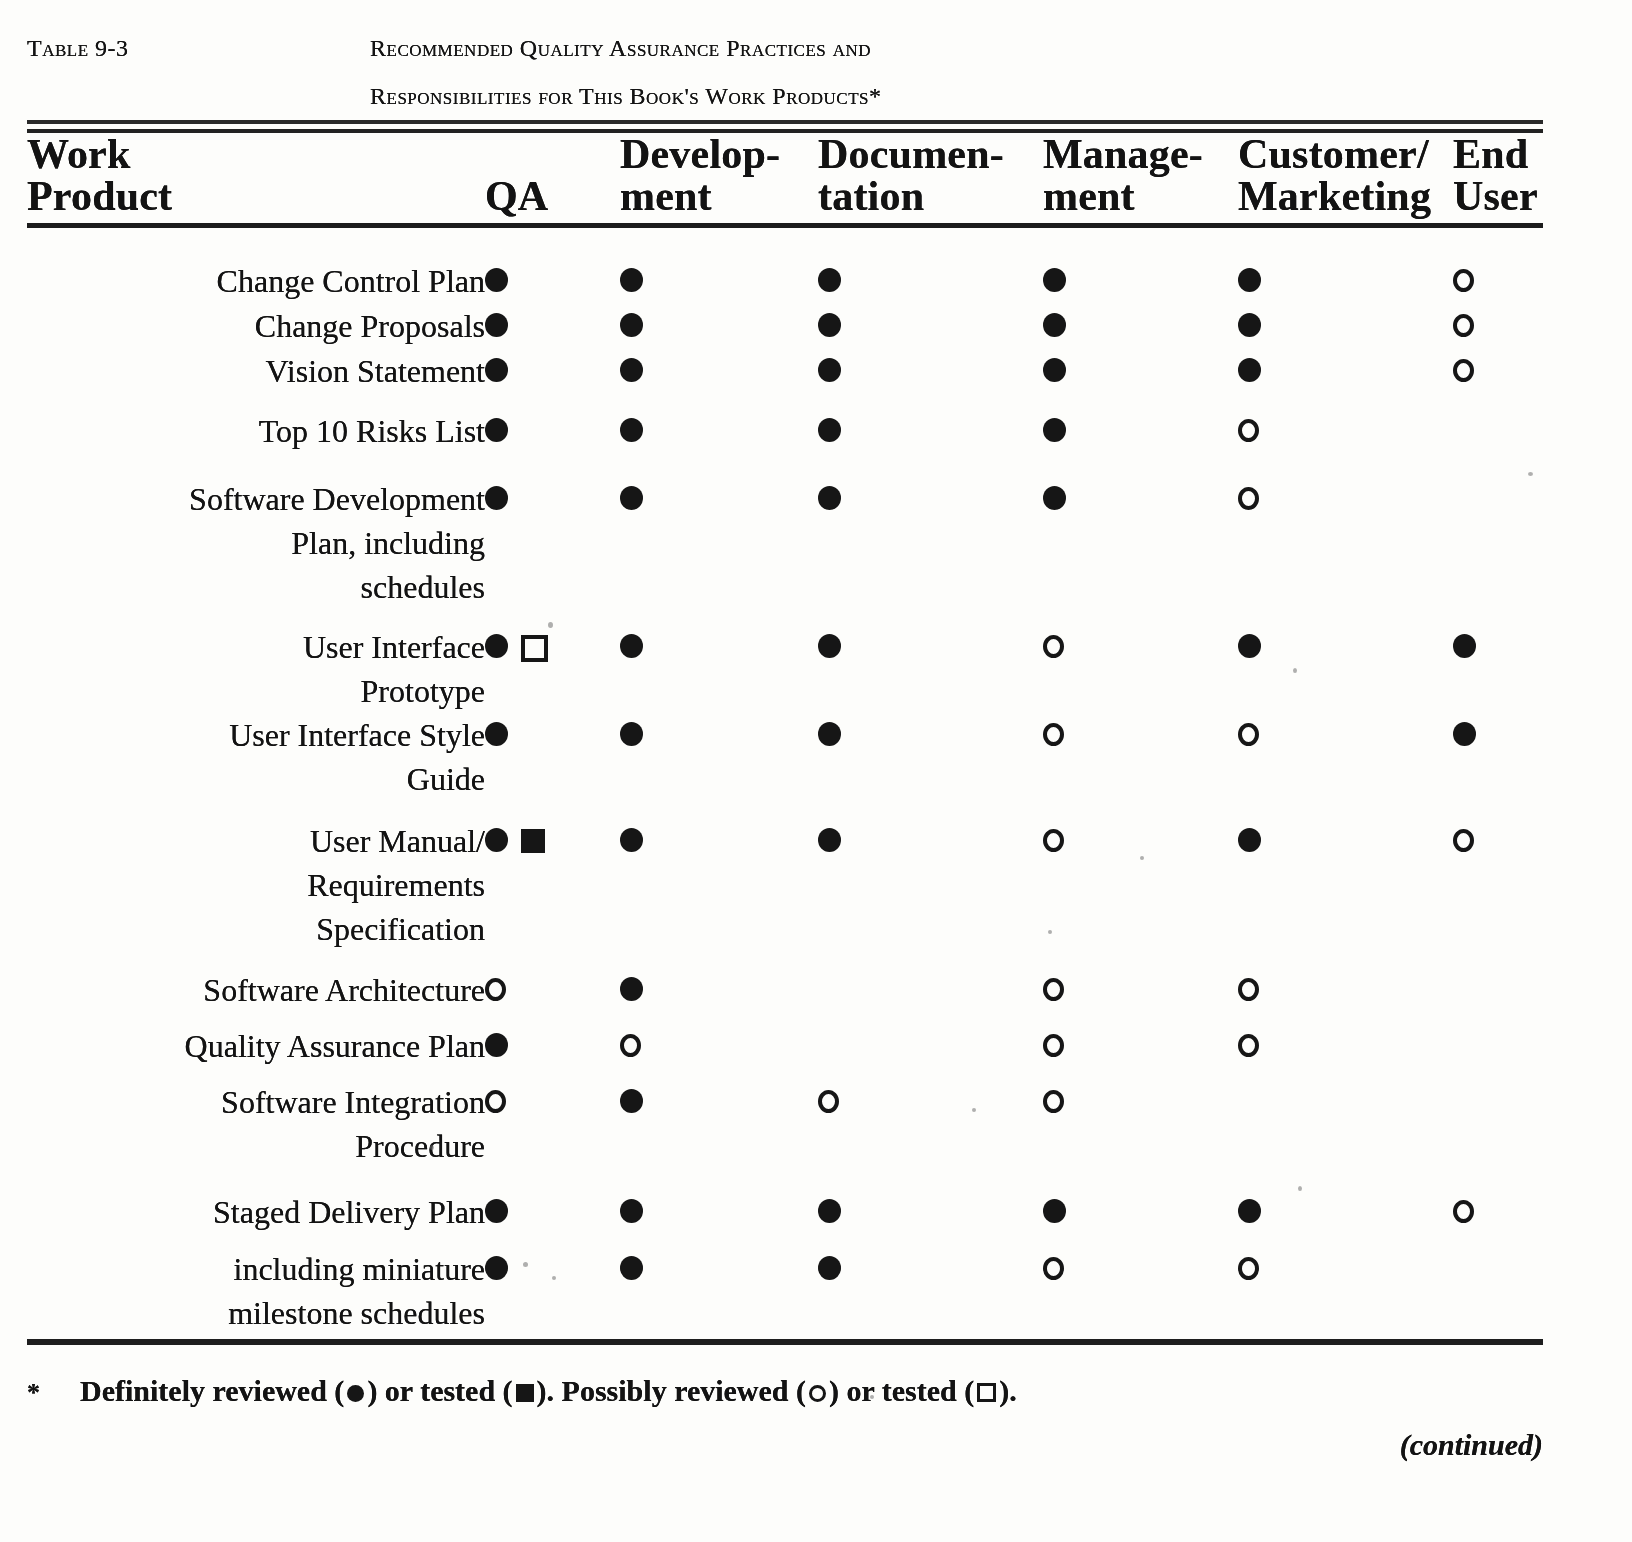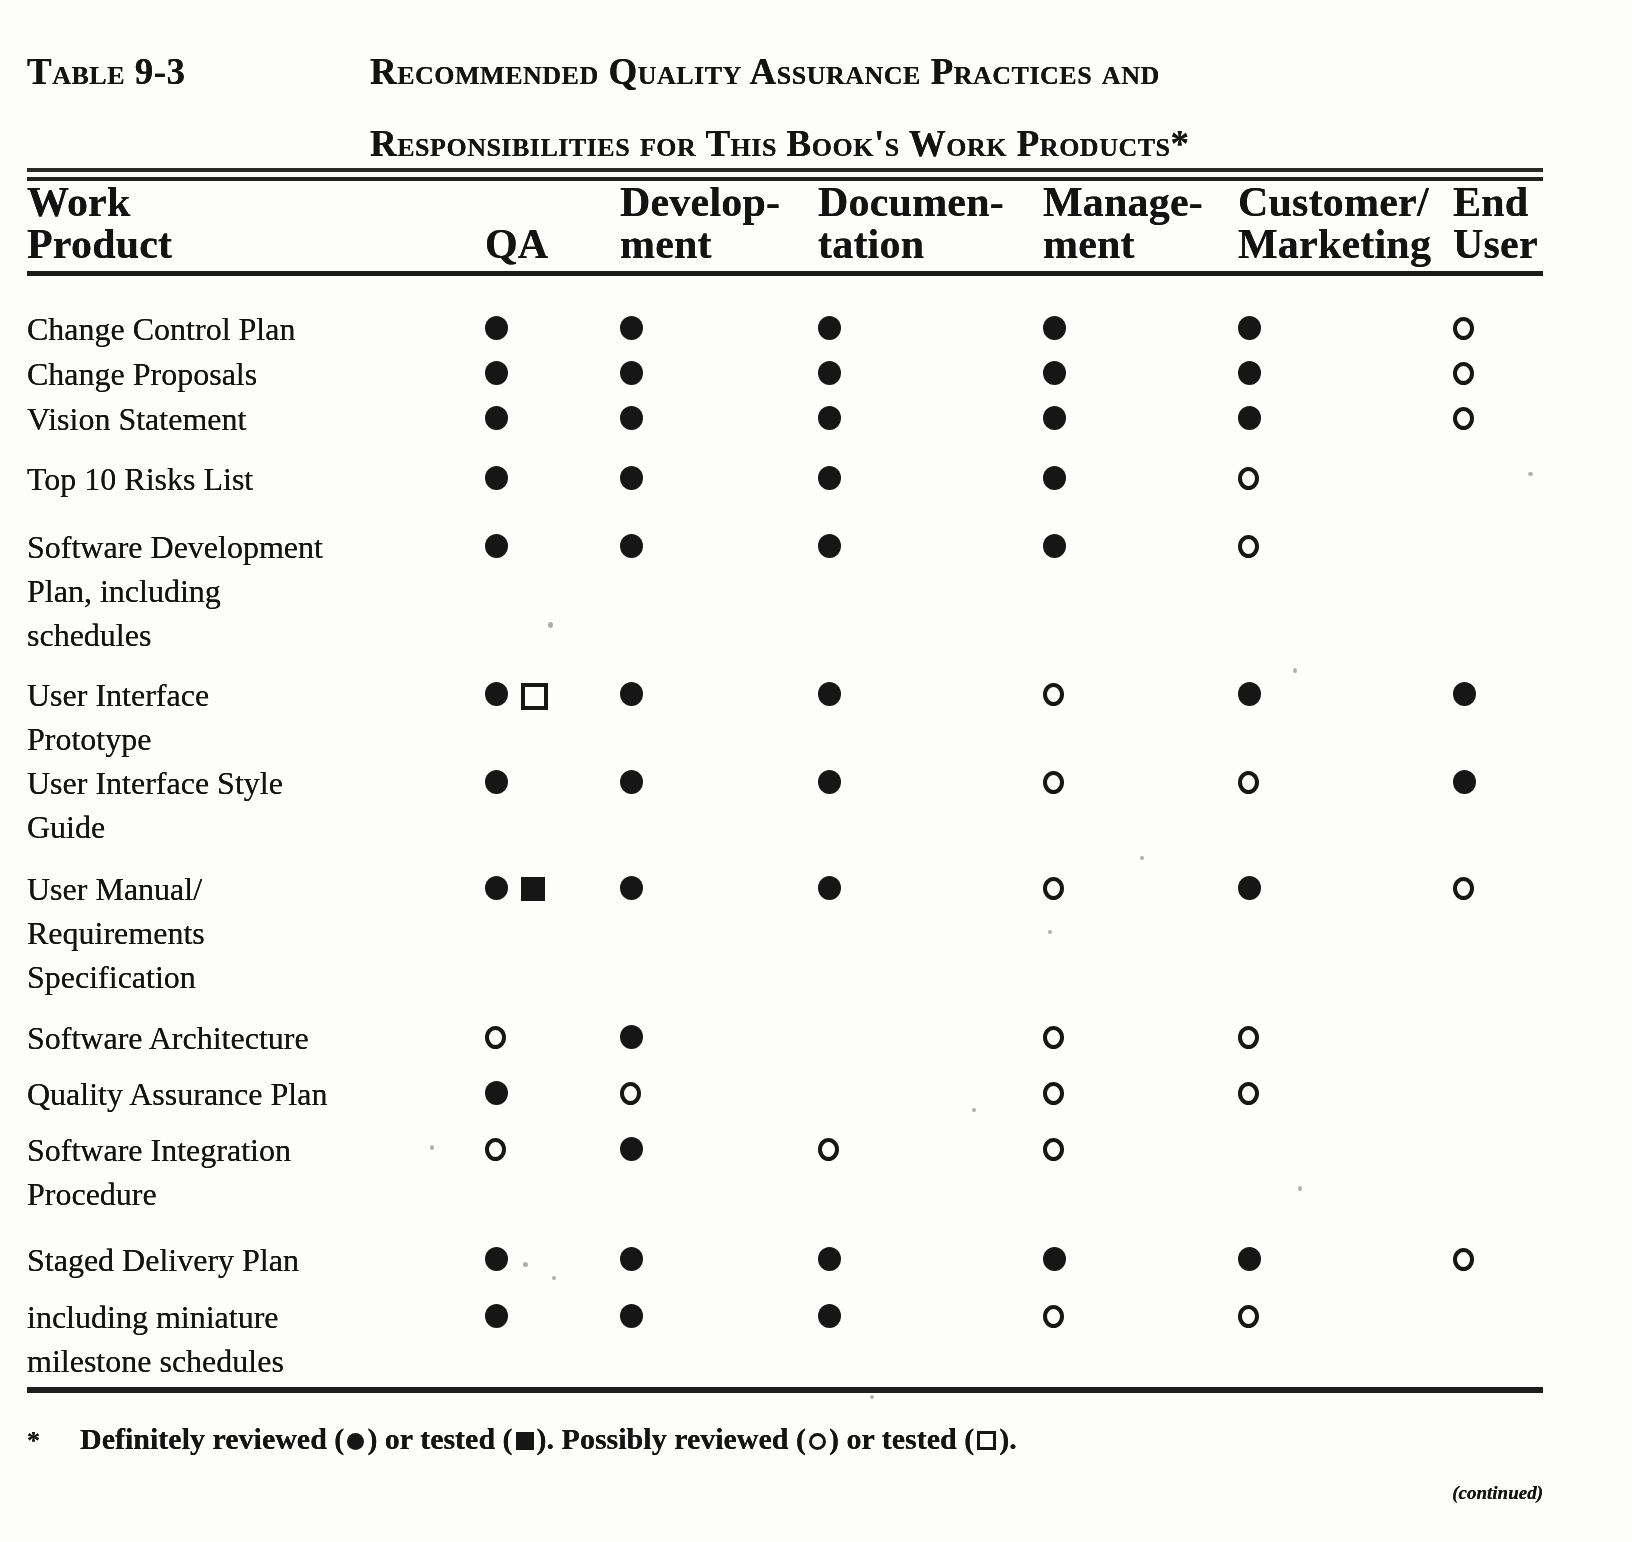--- a/index.html
+++ b/index.html
@@ -9,34 +9,33 @@
     font-family:"Liberation Serif","DejaVu Serif",serif;
     color:#131313;
     text-shadow:0 0 .5px #1a1a1a;
   }
   .content{padding:0 89px 0 27px;}
   
   .caption{display:flex;padding-top:24px;}
   .caption .tlabel{width:343px;flex:0 0 343px;}
   .caption-text{flex:1;}
   .smallcaps{
-    font-variant:small-caps;font-weight:700;font-size:37px;line-height:48px;
+    font-variant:small-caps;font-weight:400;font-size:24px;line-height:48px;
     letter-spacing:.5px;
-    margin-top:24px;
   }
   
   .double-rule{height:13px;box-sizing:border-box;border-top:4px solid #2a2a2a;border-bottom:4px solid #222;}
   .thick-rule{height:5px;background:#1c1c1c;margin-top:6px;}
   .bottom-rule{height:6px;background:#1e1e1e;margin-top:4px;}
   
   .grid{display:grid;grid-template-columns:458px 135px 198px 225px 195px 215px auto;}
   .hcell .hline{height:42px;line-height:42px;font-weight:700;font-size:42px;letter-spacing:.2px;}
   
   .tbody{padding-top:31px;}
-  .row{margin-bottom:14px;}
+  .row{margin-bottom:14px;text-align:right;}
   .row:nth-of-type(1){margin-bottom:1px;}
   .row:nth-of-type(2){margin-bottom:1px;}
   .row:nth-of-type(3){margin-bottom:16px;}
   .row:nth-of-type(4){margin-bottom:24px;}
   .row:nth-of-type(5){margin-bottom:16px;}
   .row:nth-of-type(6){margin-bottom:0;}
   .row:nth-of-type(7){margin-bottom:18px;}
   .row:nth-of-type(8){margin-bottom:17px;}
   .row:nth-of-type(9){margin-bottom:12px;}
   .row:nth-of-type(10){margin-bottom:12px;}
@@ -52,21 +51,21 @@
   .sym.filled-square{width:24px;height:24px;background:#161616;margin-top:1px;}
   .sym.open-square{width:27px;height:27px;border:4px solid #161616;margin-top:1px;}
   
   .footnote{display:flex;margin-top:26px;font-weight:700;font-size:30px;line-height:40px;}
   .footnote .marker{width:53px;flex:0 0 53px;font-size:26px;padding-top:2px;}
   .sym-inline{vertical-align:-1px;margin:0 3px;}
   .sym-inline.filled-circle{width:17px;height:17px;background:#161616;border-radius:50%;}
   .sym-inline.open-circle{width:17px;height:17px;border:3px solid #161616;border-radius:50%;}
   .sym-inline.filled-square{width:18px;height:18px;background:#161616;}
   .sym-inline.open-square{width:19px;height:19px;border:3px solid #161616;}
-  .continued{margin-top:14px;text-align:right;font-style:italic;font-weight:700;font-size:19px;line-height:36px;}
+  .continued{margin-top:14px;text-align:right;font-style:italic;font-weight:700;font-size:30px;line-height:36px;}
   
   .speck{position:absolute;background:#6f6f6f;border-radius:50%;opacity:.55;}
 </style>
 </head>
 <body>
 
 <div class="page">
   <div class="content">
 
     <div class="caption">

